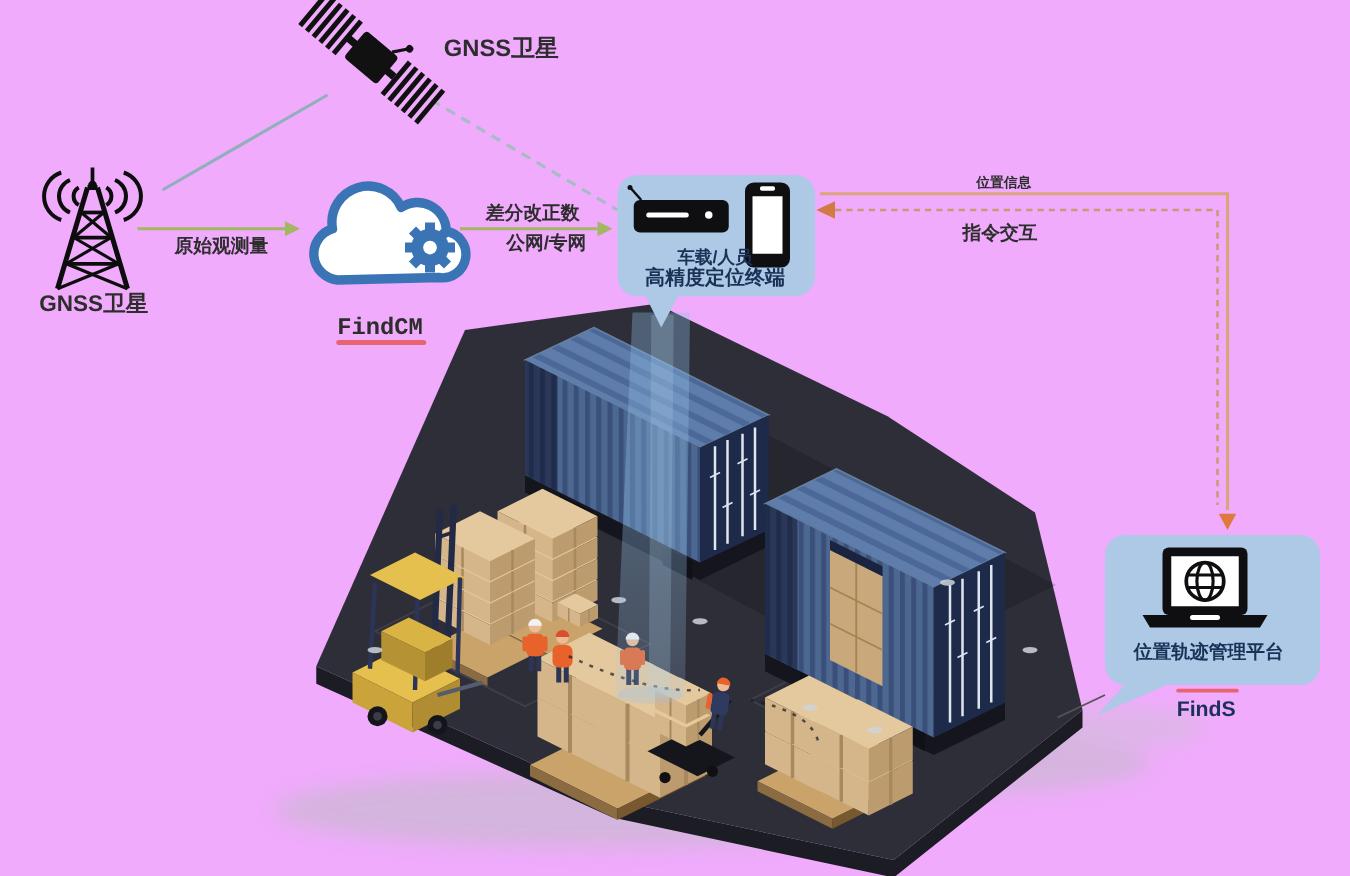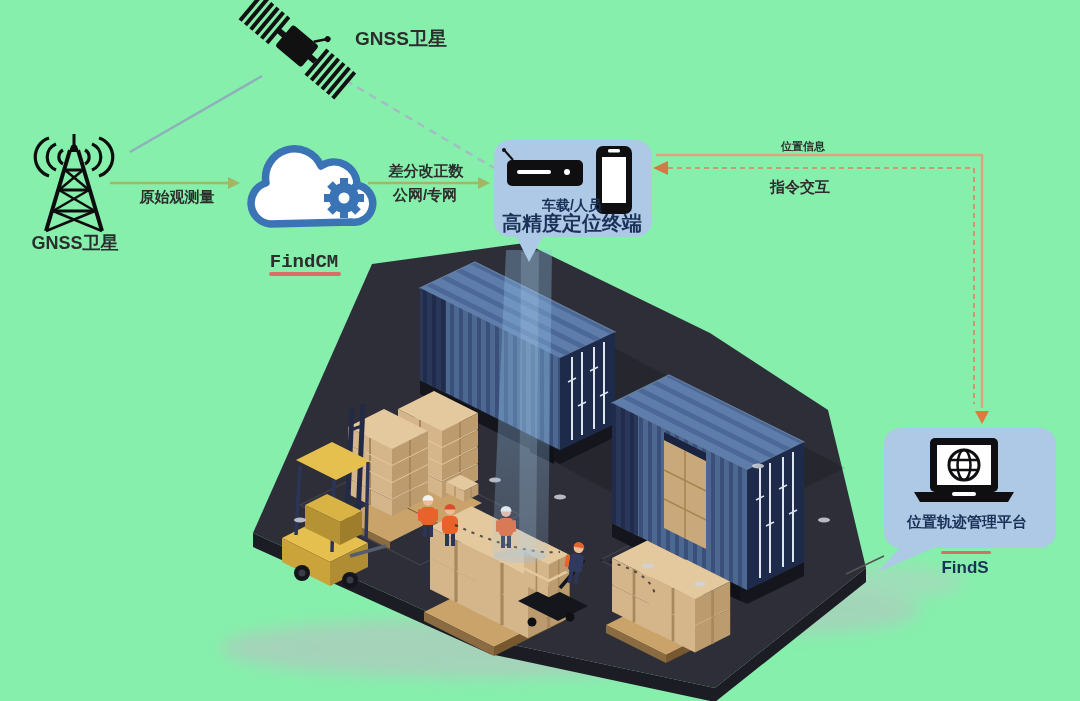--- a/index.html
+++ b/index.html
@@ -1,16 +1,16 @@
 <!DOCTYPE html>
 <html><head>
 <meta charset="utf-8">
 <style>
   html,body{margin:0;padding:0;background:#fff;}
-  #stage{position:relative;width:1080px;height:701px;background:#86efac;overflow:hidden;
+  #stage{position:relative;width:1080px;height:701px;background:#f0abfc;overflow:hidden;
          font-family:"Liberation Sans","DejaVu Sans",sans-serif;}
   .lbl{position:absolute;transform:translate(-50%,-50%);white-space:nowrap;font-weight:700;color:#2d2d2d;}
   .navy{color:#1b3158;}
   .ul{position:absolute;background:#e45858;border-radius:2px;opacity:.85;}
   svg{position:absolute;left:0;top:0;}
 </style>
 </head>
 <body>
 
 <div id="stage">
@@ -340,21 +340,21 @@
   </g>
 </g>
 </svg>
 
 <div class="lbl" style="left:401px;top:39px;font-size:19px;">GNSS卫星</div>
 <div class="lbl" style="left:75px;top:243px;font-size:18px;">GNSS卫星</div>
 <div class="lbl" style="left:304px;top:262px;font-size:19px;font-family:Liberation Mono, monospace;">FindCM</div>
 <div class="ul" style="left:269px;top:272px;width:72px;height:3.5px;"></div>
 <div class="lbl" style="left:177px;top:197px;font-size:15px;">原始观测量</div>
 <div class="lbl" style="left:426px;top:171px;font-size:15px;text-align:center;">差分改正数</div>
-<div class="lbl" style="left:425px;top:195px;font-size:15px;">公网/专网</div>
+<div class="lbl" style="left:437px;top:195px;font-size:15px;">公网/专网</div>
 <div class="lbl navy" style="left:572px;top:206px;font-size:14px;">车载/人员</div>
-<div class="lbl navy" style="left:572px;top:223px;font-size:20px;">高精度定位终端</div>
+<div class="lbl navy" style="left:572px;top:223px;font-size:16px;">高精度定位终端</div>
 <div class="lbl" style="left:803px;top:146px;font-size:11px;">位置信息</div>
 <div class="lbl" style="left:800px;top:187px;font-size:15px;">指令交互</div>
 <div class="lbl navy" style="left:967px;top:522px;font-size:15px;">位置轨迹管理平台</div>
 <div class="lbl navy" style="left:965px;top:568px;font-size:17px;">FindS</div>
 <div class="ul" style="left:941px;top:551px;width:50px;height:3px;"></div>
 </div>
 
 </body></html>

